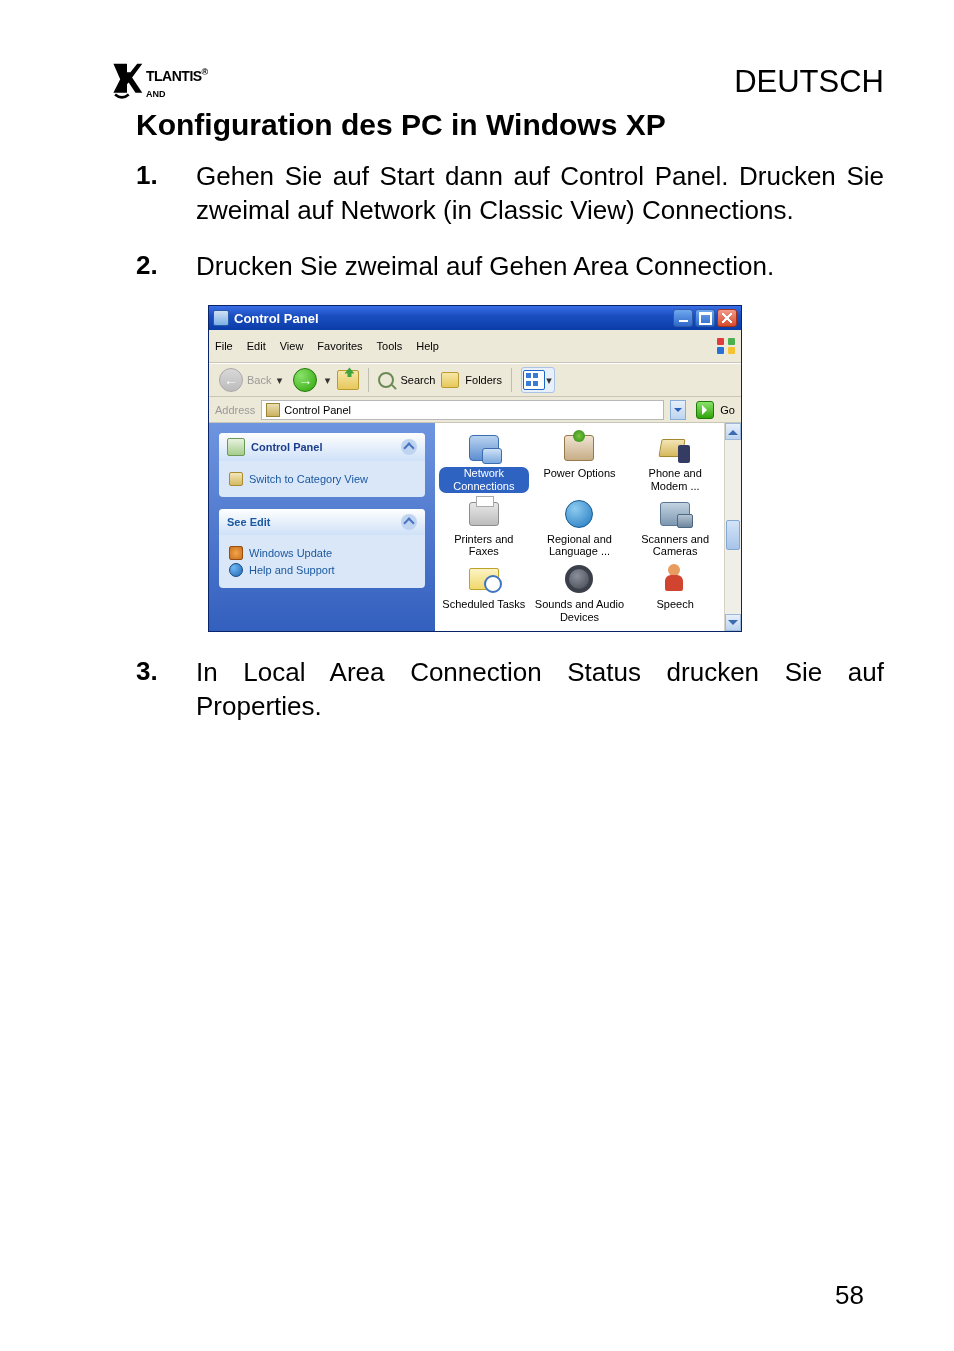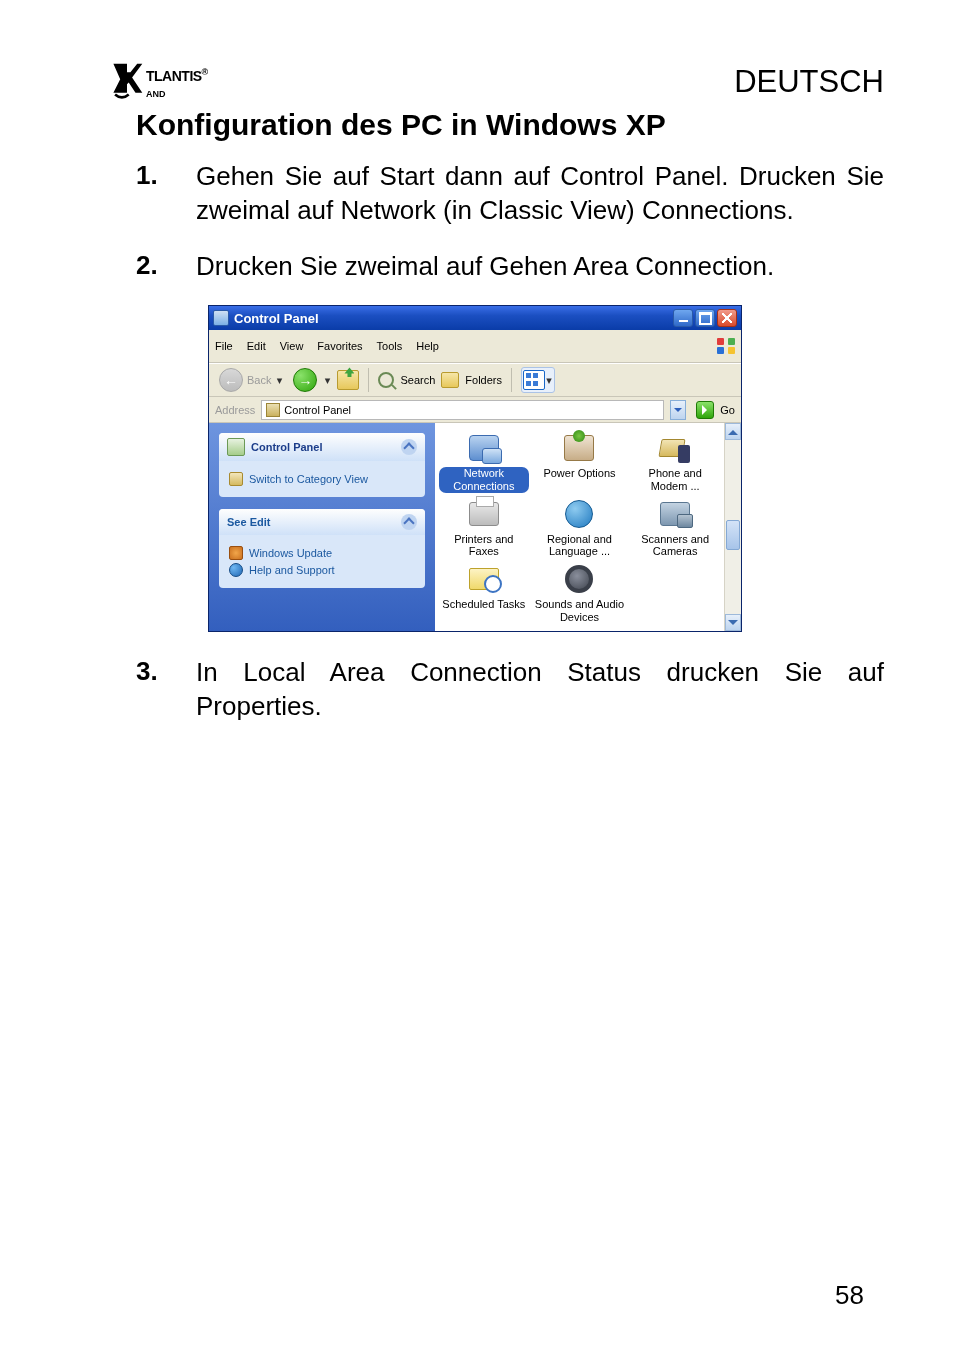--- a/index.html
+++ b/index.html
@@ -442,20 +442,26 @@
               <div class="ico-sched"></div>
             </div>
           <div class="cp-lbl">Scheduled Tasks</div>
         </div>
         <div class="cp-item">
           <div class="cp-ico">
               <div class="ico-sound"></div>
             </div>
           <div class="cp-lbl">Sounds and Audio Devices</div>
         </div>
+        <div class="cp-item">
+          <div class="cp-ico">
+              <div class="ico-speech"></div>
+            </div>
+          <div class="cp-lbl">Speech</div>
+        </div>
       </div>
 
       <div class="scrollbar">
         <div class="sb-btn up"></div>
         <div class="sb-track">
           <div class="sb-thumb"></div>
         </div>
         <div class="sb-btn dn"></div>
       </div>
     </div>

